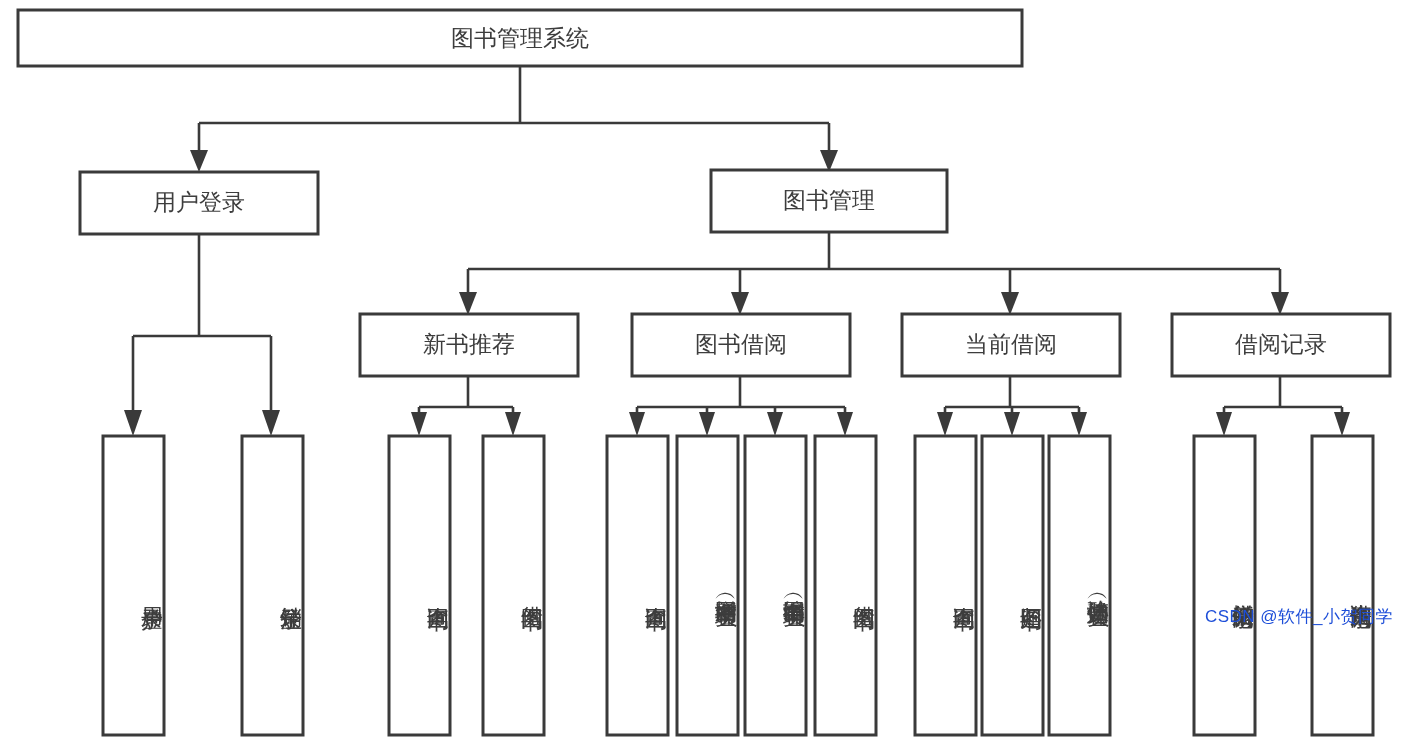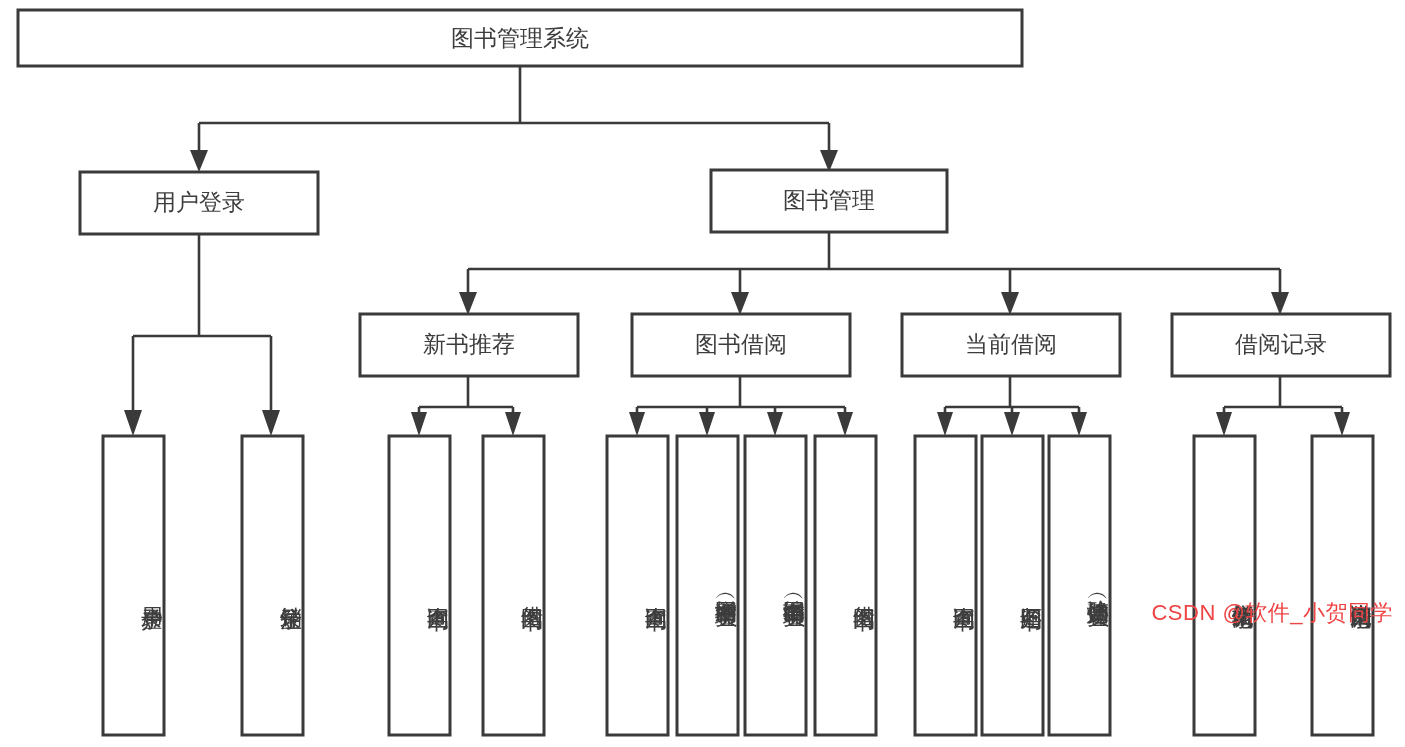--- a/index.html
+++ b/index.html
@@ -62,22 +62,22 @@
     display: flex;
     align-items: flex-start;
     justify-content: center;
     pointer-events: none;
     white-space: nowrap;
   }
   .watermark {
     position: absolute;
     right: 12px;
     bottom: 4px;
-    color: #ef4444;
-    font-size: 22px;
+    color: #1d4ed8;
+    font-size: 17px;
     font-family: "Liberation Sans", "DejaVu Sans", sans-serif;
     letter-spacing: 0.5px;
     white-space: nowrap;
   }
 </style>
 </head>
 <body>
 
 <div id="diagram-root">
 

